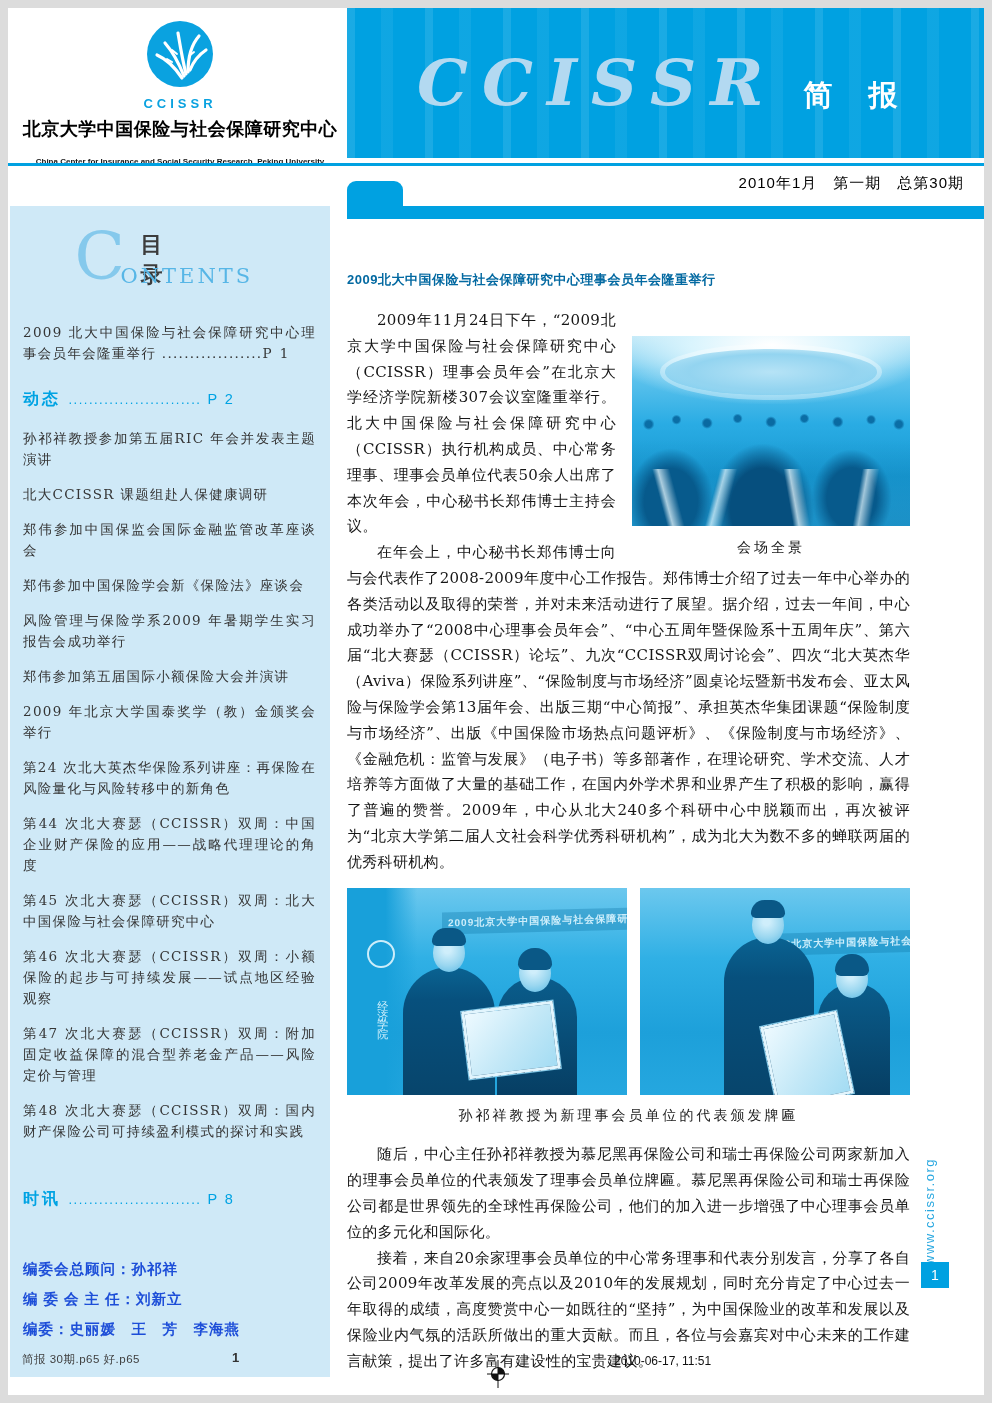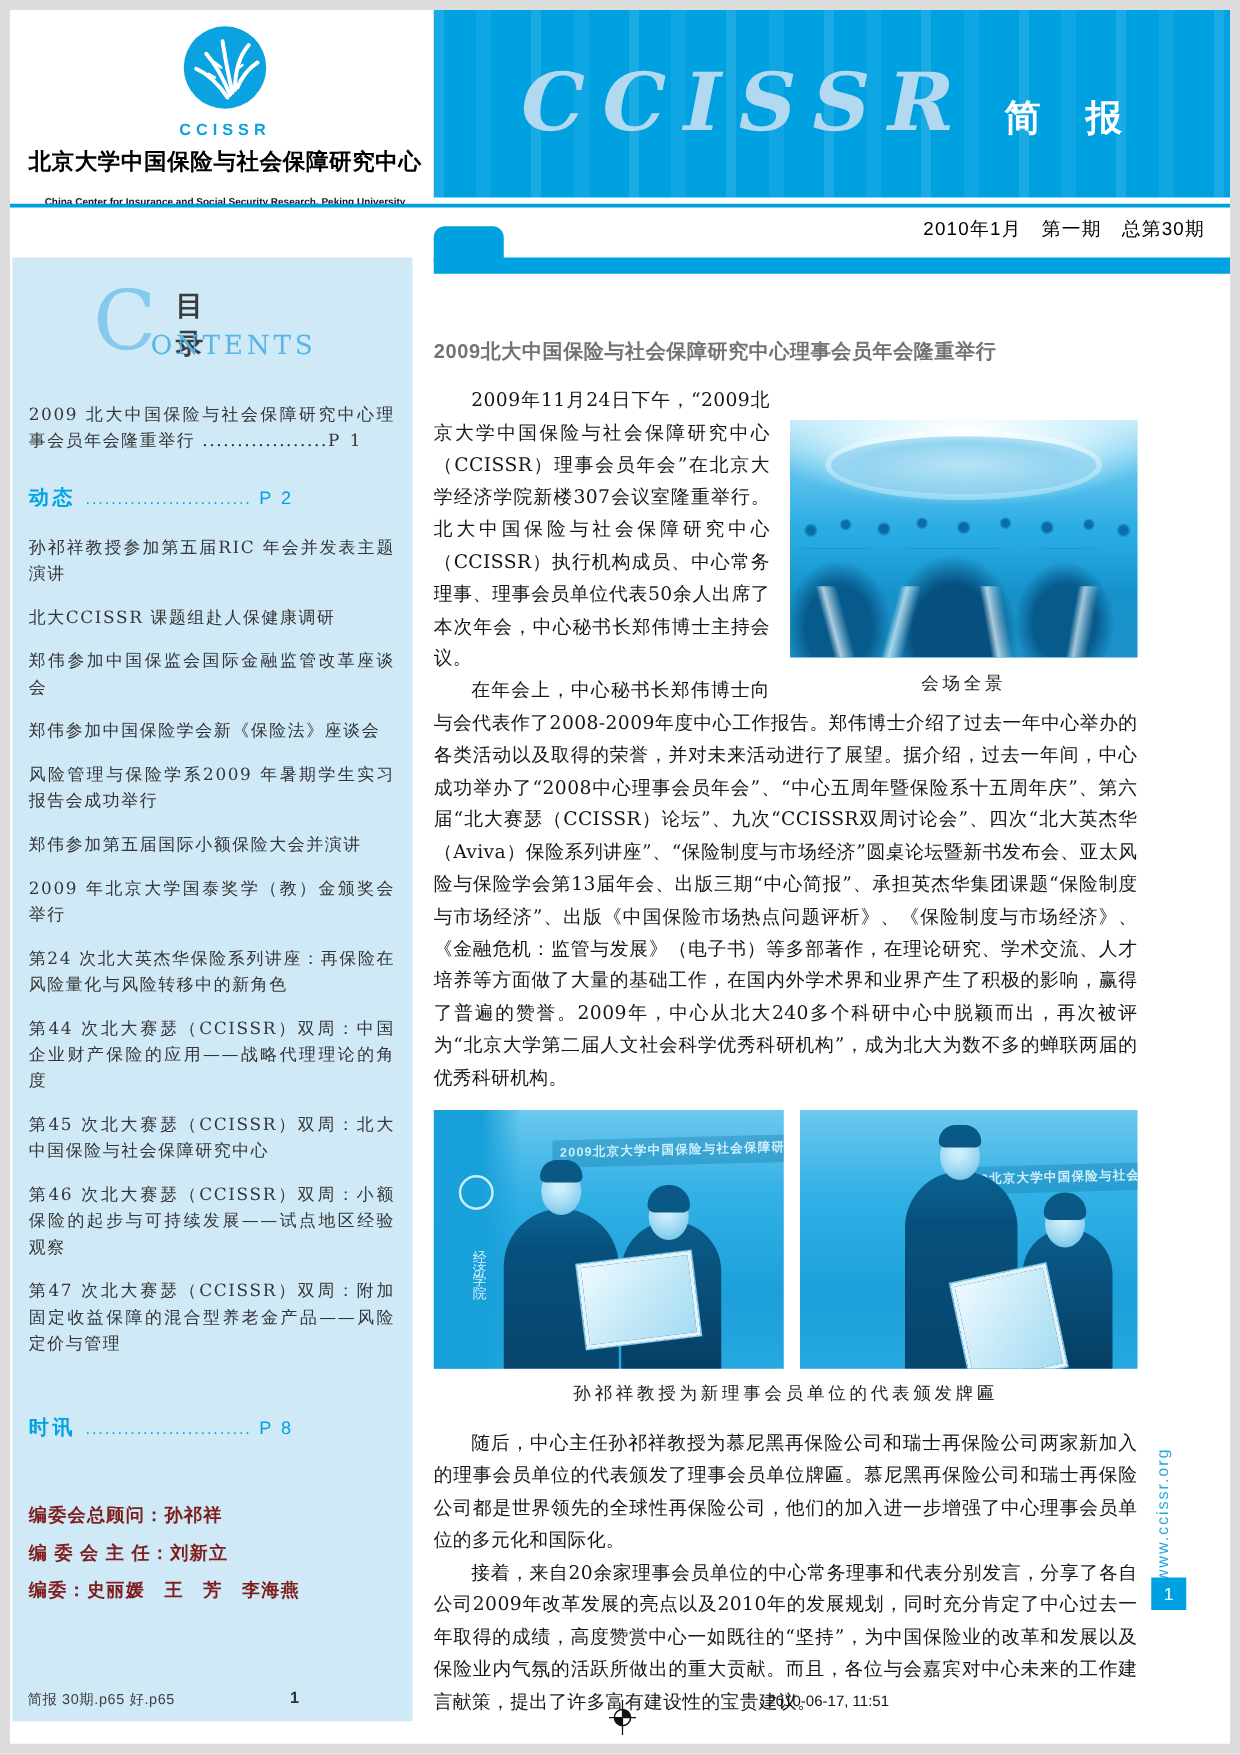--- a/index.html
+++ b/index.html
@@ -38,29 +38,29 @@
         font-size:21px;color:#57b6e6;letter-spacing:3px;}
   .toc-entry{font-size:13.5px;line-height:21px;color:#353535;letter-spacing:1.3px;
         margin:0 0 14px;text-align:justify;}
   .toc-entry .toc-page{letter-spacing:2px;}
   .toc-entry.section{font-family:"Liberation Sans","DejaVu Sans",sans-serif;font-weight:bold;
         font-size:16px;color:#00a3e3;letter-spacing:3px;margin:24px 0 18px;}
   .toc-entry.section .toc-leader{font-weight:normal;font-size:13px;letter-spacing:1.5px;}
   .toc-entry.section .toc-page{font-weight:normal;font-size:14.5px;}
   .toc-entry.gap-top{margin-top:46px;}
   .editorial{margin-top:44px;font-family:"Liberation Sans","DejaVu Sans",sans-serif;font-weight:bold;
-        font-size:14.5px;color:#7f1d1d;line-height:30px;letter-spacing:1px;}
+        font-size:14.5px;color:#1d4ed8;line-height:30px;letter-spacing:1px;}
   .sb-footer-note{position:absolute;left:22px;top:1352px;font-family:"Liberation Sans","DejaVu Sans",sans-serif;
         font-size:11.5px;color:#3f3f3f;letter-spacing:.5px;}
   .sb-footer-num{position:absolute;left:232px;top:1350px;font-family:"Liberation Sans","DejaVu Sans",sans-serif;
         font-size:13px;font-weight:bold;color:#333;}
   
   .article-title{position:absolute;left:347px;top:271px;width:563px;
         font-family:"Liberation Sans","DejaVu Sans",sans-serif;font-weight:bold;
-        font-size:16px;color:#737373;letter-spacing:.5px;}
+        font-size:13px;color:#0369a1;letter-spacing:.5px;}
   .article-body{position:absolute;left:347px;top:308px;width:563px;
         font-size:15px;line-height:25.8px;color:#161616;text-align:justify;letter-spacing:.3px;}
   .article-body p{margin:0;text-indent:2em;}
   .conf-figure{float:right;width:278px;margin:28px 0 2px 16px;}
   .ph{position:relative;overflow:hidden;}
   .ph i, .ph span{display:block;}
   .conf{width:278px;height:190px;background:linear-gradient(180deg,#bfe7f7 0%,#66c6ee 18%,#2aace4 46%,#1899d2 74%,#2aa9de 100%);}
   .conf .ceil{position:absolute;left:-10%;top:-12%;width:120%;height:48%;
         background:radial-gradient(ellipse at 50% 35%,#fff 0%,#d9f4fd 34%,rgba(217,244,253,0) 72%);}
   .conf .ring{position:absolute;left:12%;top:7%;width:76%;height:24%;border-radius:50%;
@@ -182,20 +182,21 @@
     <div class="toc-entry"><span>郑伟参加中国保监会国际金融监管改革座谈会</span></div>
     <div class="toc-entry"><span>郑伟参加中国保险学会新《保险法》座谈会</span></div>
     <div class="toc-entry"><span>风险管理与保险学系2009 年暑期学生实习报告会成功举行</span></div>
     <div class="toc-entry"><span>郑伟参加第五届国际小额保险大会并演讲</span></div>
     <div class="toc-entry"><span>2009 年北京大学国泰奖学（教）金颁奖会举行</span></div>
     <div class="toc-entry"><span>第24 次北大英杰华保险系列讲座：再保险在风险量化与风险转移中的新角色</span></div>
     <div class="toc-entry"><span>第44 次北大赛瑟（CCISSR）双周：中国企业财产保险的应用——战略代理理论的角度</span></div>
     <div class="toc-entry"><span>第45 次北大赛瑟（CCISSR）双周：北大中国保险与社会保障研究中心</span></div>
     <div class="toc-entry"><span>第46 次北大赛瑟（CCISSR）双周：小额保险的起步与可持续发展——试点地区经验观察</span></div>
     <div class="toc-entry"><span>第47 次北大赛瑟（CCISSR）双周：附加固定收益保障的混合型养老金产品——风险定价与管理</span></div>
+    <div class="toc-entry"><span>第48 次北大赛瑟（CCISSR）双周：国内财产保险公司可持续盈利模式的探讨和实践</span></div>
     <div class="toc-entry section gap-top"><span>时讯 </span><span class="toc-leader">..........................</span><span class="toc-page"> P 8</span></div>
 
     <div class="editorial">
       <div>编委会总顾问：孙祁祥</div>
       <div>编 委 会 主 任：刘新立</div>
       <div>编委：史丽媛　王　芳　李海燕</div>
     </div>
   </div>
 
   <div class="article-title">2009北大中国保险与社会保障研究中心理事会员年会隆重举行</div>

